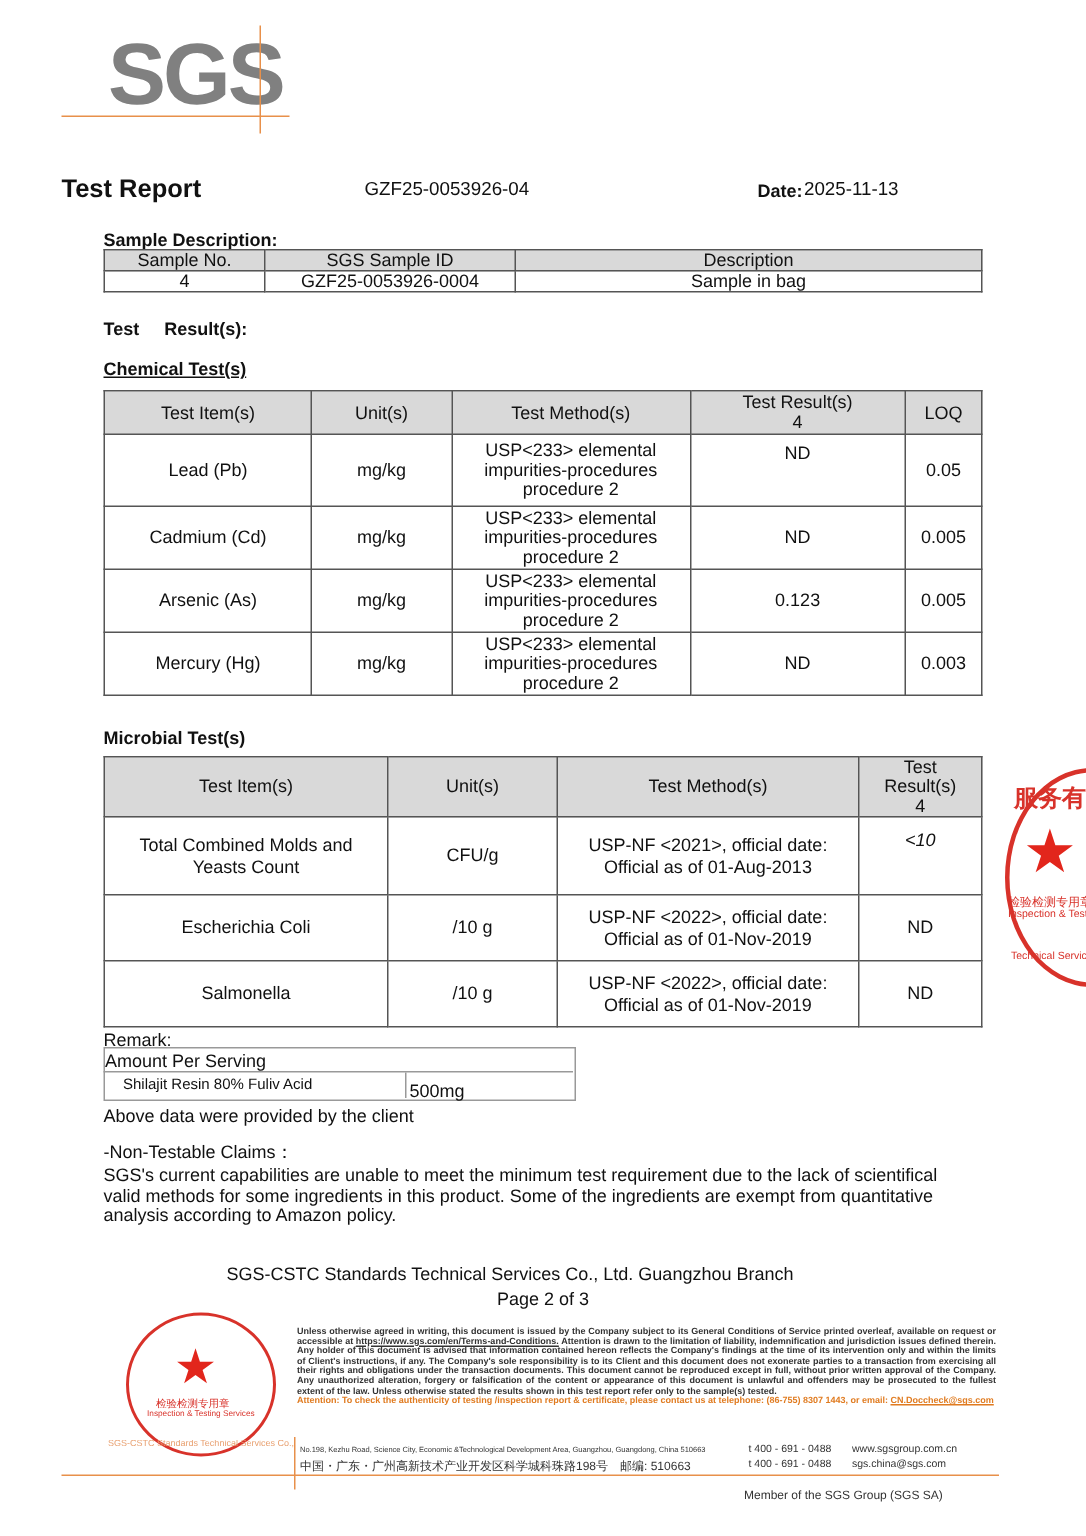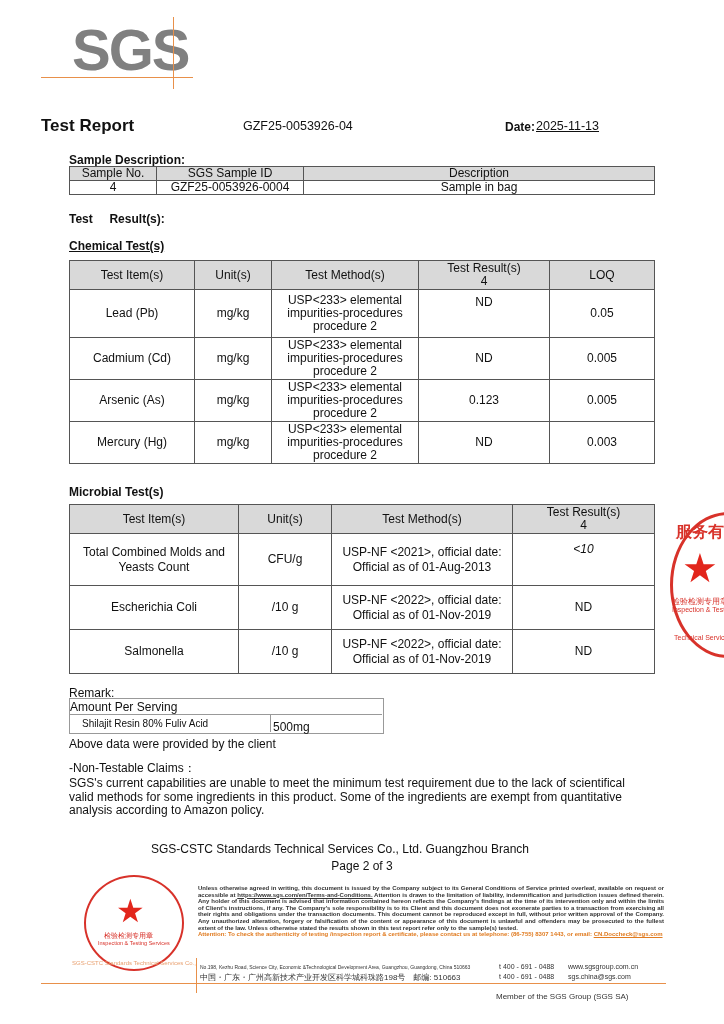--- a/index.html
+++ b/index.html
@@ -10,26 +10,26 @@
   
   .logo-text { left:72px; top:20px; font-size:58px; font-weight:bold; color:#808080;
                letter-spacing:-2px; font-family:"Liberation Sans", sans-serif; line-height:60px; }
   .logo-hline { left:41px; top:77px; width:152px; height:1px; background:#e8904a; }
   .logo-vline { left:173px; top:17px; width:1px; height:72px; background:#e8904a; }
 
   
   .report-title { left:41px; top:116px; font-size:17px; font-weight:bold; }
   .report-no { left:243px; top:119px; font-size:12.5px; }
   .date-label { left:505px; top:120px; font-size:12px; font-weight:bold; }
-  .date-value { left:536px; top:119px; font-size:12.5px;text-decoration:underline; }
+  .date-value { left:536px; top:119px; font-size:12.5px; }
 
   .section-label { font-size:12px; font-weight:bold; }
 
   table { border-collapse:collapse; position:absolute; font-size:12px; }
-  td, th { border:1px solid #555; text-align:center; vertical-align:middle; font-weight:normal; padding:0 0; }
+  td, th { border:1px solid #555; text-align:center; vertical-align:middle; font-weight:normal; padding:0 10px; }
   th { background:#d9d9d9; }
 
   .sample-table { left:69px; top:166px; width:586px; }
   .sample-table th, .sample-table td { height:13px; line-height:13px; font-size:12px; }
 
   .chem-table { left:69px; top:260px; width:586px; }
   .chem-table th { height:28px; line-height:13px; }
   .chem-table td { height:41px; line-height:13px; }
 
   .micro-table { left:69px; top:504px; width:586px; }

